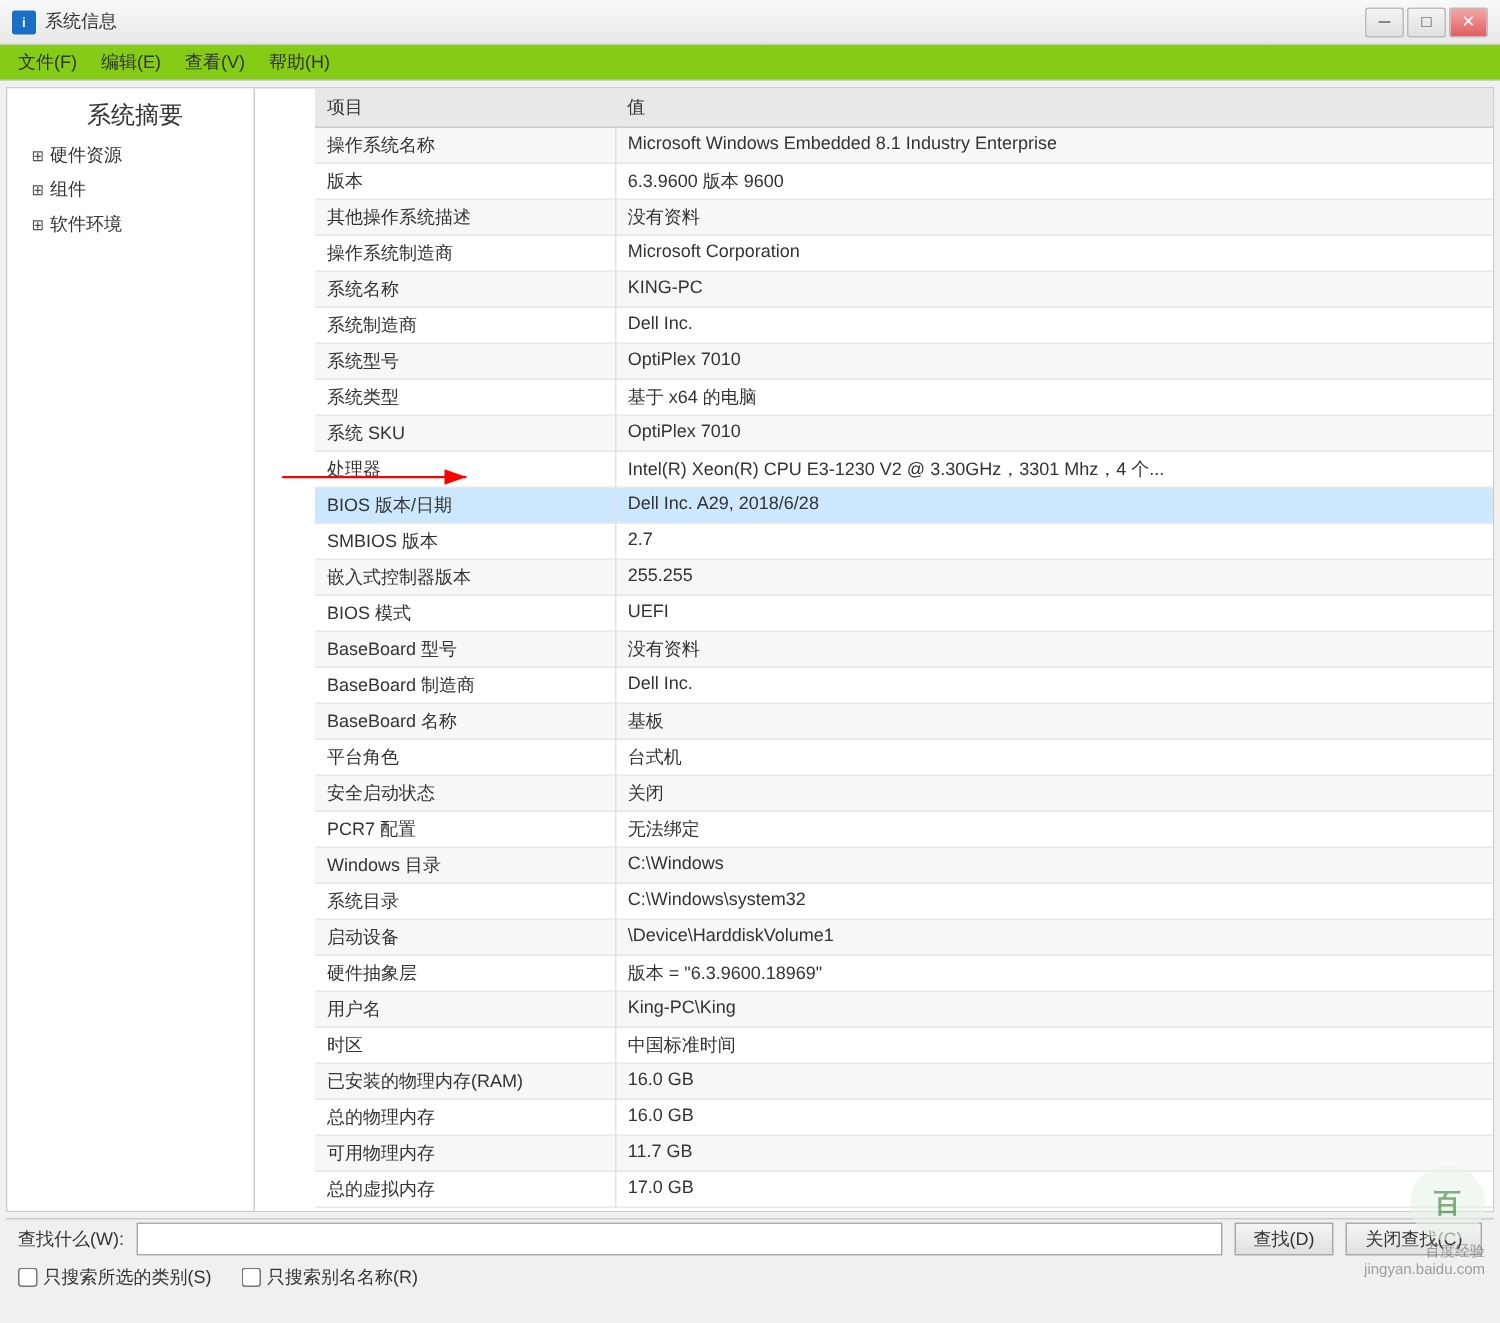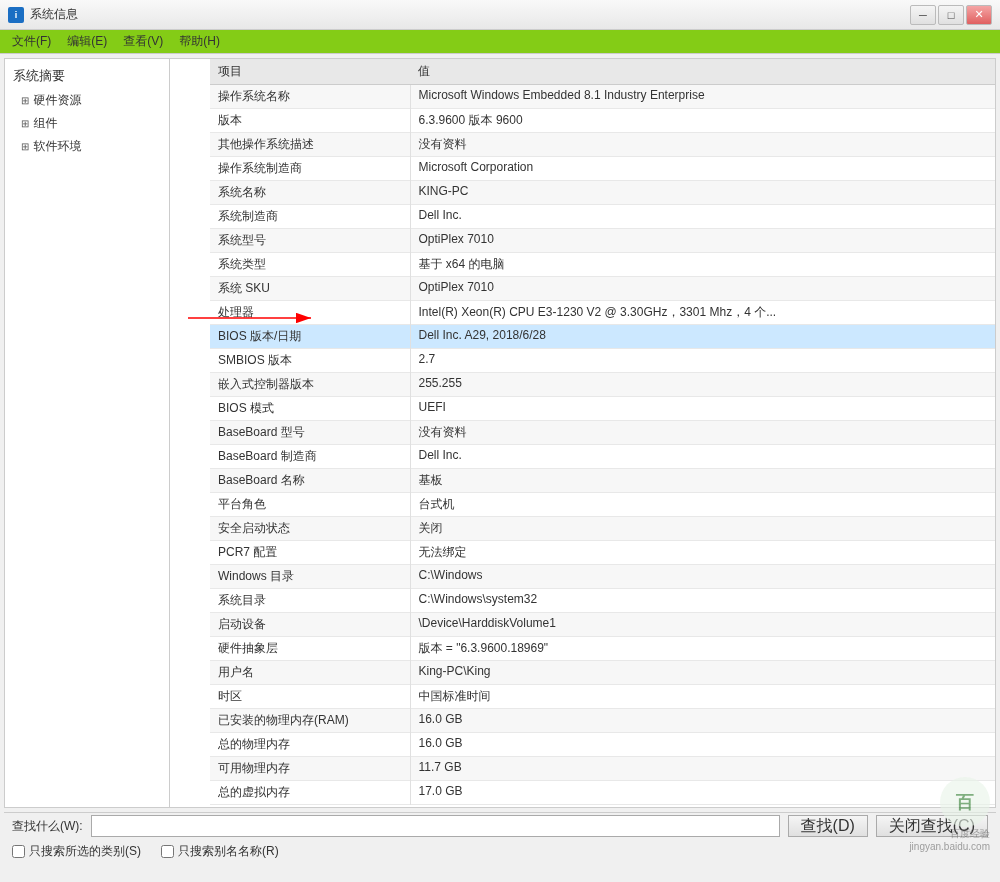--- a/index.html
+++ b/index.html
@@ -94,23 +94,24 @@
     
     .sidebar {
       width: 165px;
       border-right: 1px solid #ccc;
       background: white;
       padding: 4px 0;
       overflow-y: auto;
     }
     .sidebar-title {
       padding: 4px 8px;
-      font-size: 13px;
+      font-size: 16px;
       color: #333;
       font-weight: normal;
+      margin-left: 45px;
     }
     .sidebar-item {
       padding: 3px 8px 3px 16px;
       font-size: 12px;
       color: #333;
       cursor: pointer;
       display: flex;
       align-items: center;
       gap: 4px;
     }
@@ -191,21 +192,21 @@
       padding: 2px 4px;
       font-size: 12px;
       outline: none;
       background: white;
     }
     .search-btn {
       height: 22px;
       padding: 0 12px;
       background: linear-gradient(to bottom, #f5f5f5, #e0e0e0);
       border: 1px solid #aaa;
-      font-size: 16px;
+      font-size: 12px;
       cursor: pointer;
       color: #333;
       text-align: center;
     }
     .checkbox-row {
       display: flex;
       gap: 20px;
     }
     .checkbox-item {
       display: flex;

